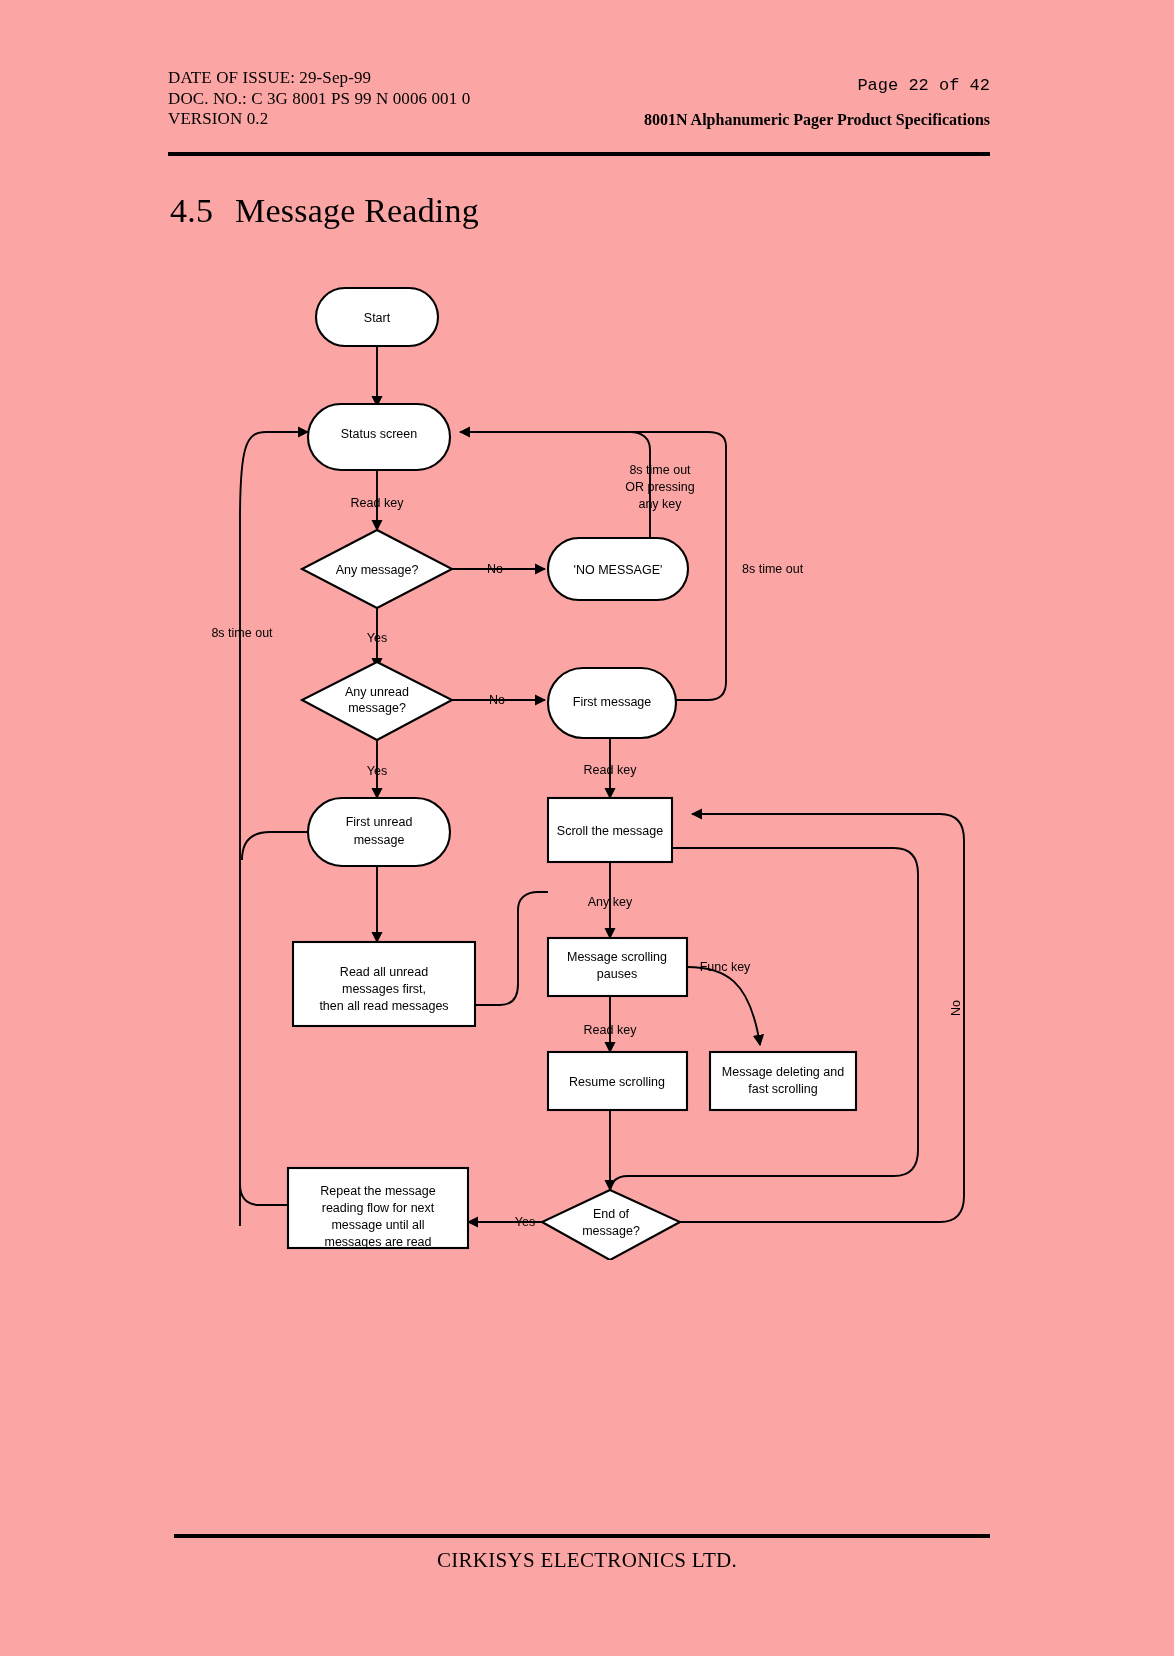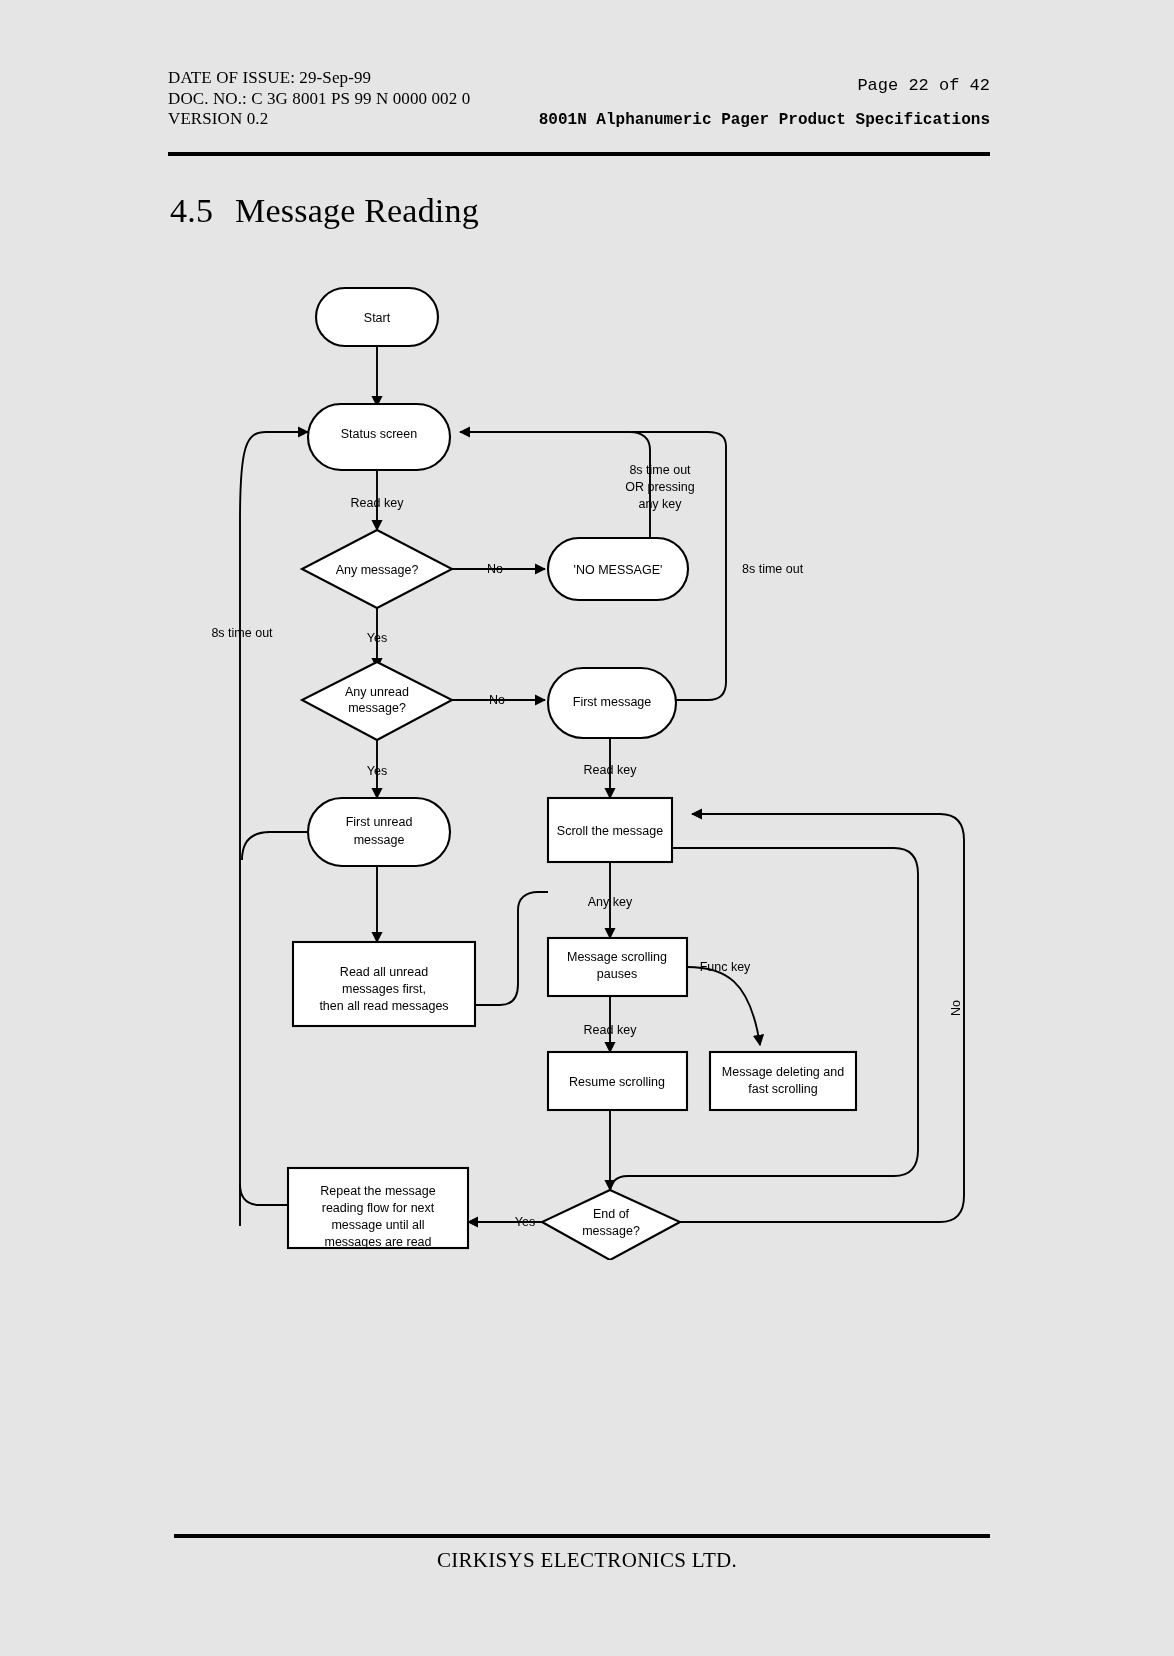--- a/index.html
+++ b/index.html
@@ -14,21 +14,21 @@
     font-family: "Liberation Serif", serif;
     color: #000000;
     overflow: hidden;
   }
 
   .page {
     position: absolute;
     left: 0; top: 0;
     width: 1174px;
     height: 1656px;
-    background: #e5e5e5;
+    background: #fca5a5;
   }
 
   
   .header {
     position: absolute;
     left: 168px;
     top: 68px;
     width: 822px;
     height: 70px;
   }
@@ -47,21 +47,21 @@
     top: 8px;
     font-family: Liberation Mono, monospace;
     font-size: 17px;
     line-height: 20.5px;
     white-space: nowrap;
   }
   .hdr-right-title {
     position: absolute;
     right: 0;
     top: 42px;
-    font-family: Liberation Mono, monospace;
+    font-family: Liberation Serif, serif;
     font-weight: bold;
     font-size: 16px;
     line-height: 20px;
     white-space: nowrap;
   }
   .rule-top {
     position: absolute;
     left: 168px;
     top: 152px;
     width: 822px;
@@ -136,21 +136,21 @@
   }
 </style>
 </head>
 <body>
 
 <div class="page">
 
   <div class="header">
     <div class="hdr-left">
       <div>DATE OF ISSUE: 29-Sep-99</div>
-      <div>DOC. NO.: C 3G 8001 PS 99 N 0000 002 0</div>
+      <div>DOC. NO.: C 3G 8001 PS 99 N 0006 001 0</div>
       <div>VERSION 0.2</div>
     </div>
     <div class="hdr-right-page">Page 22 of 42</div>
     <div class="hdr-right-title">8001N Alphanumeric Pager Product Specifications</div>
   </div>
   <div class="rule-top"></div>
 
   <div class="section-title">
     <span class="num">4.5</span><span>Message Reading</span>
   </div>

